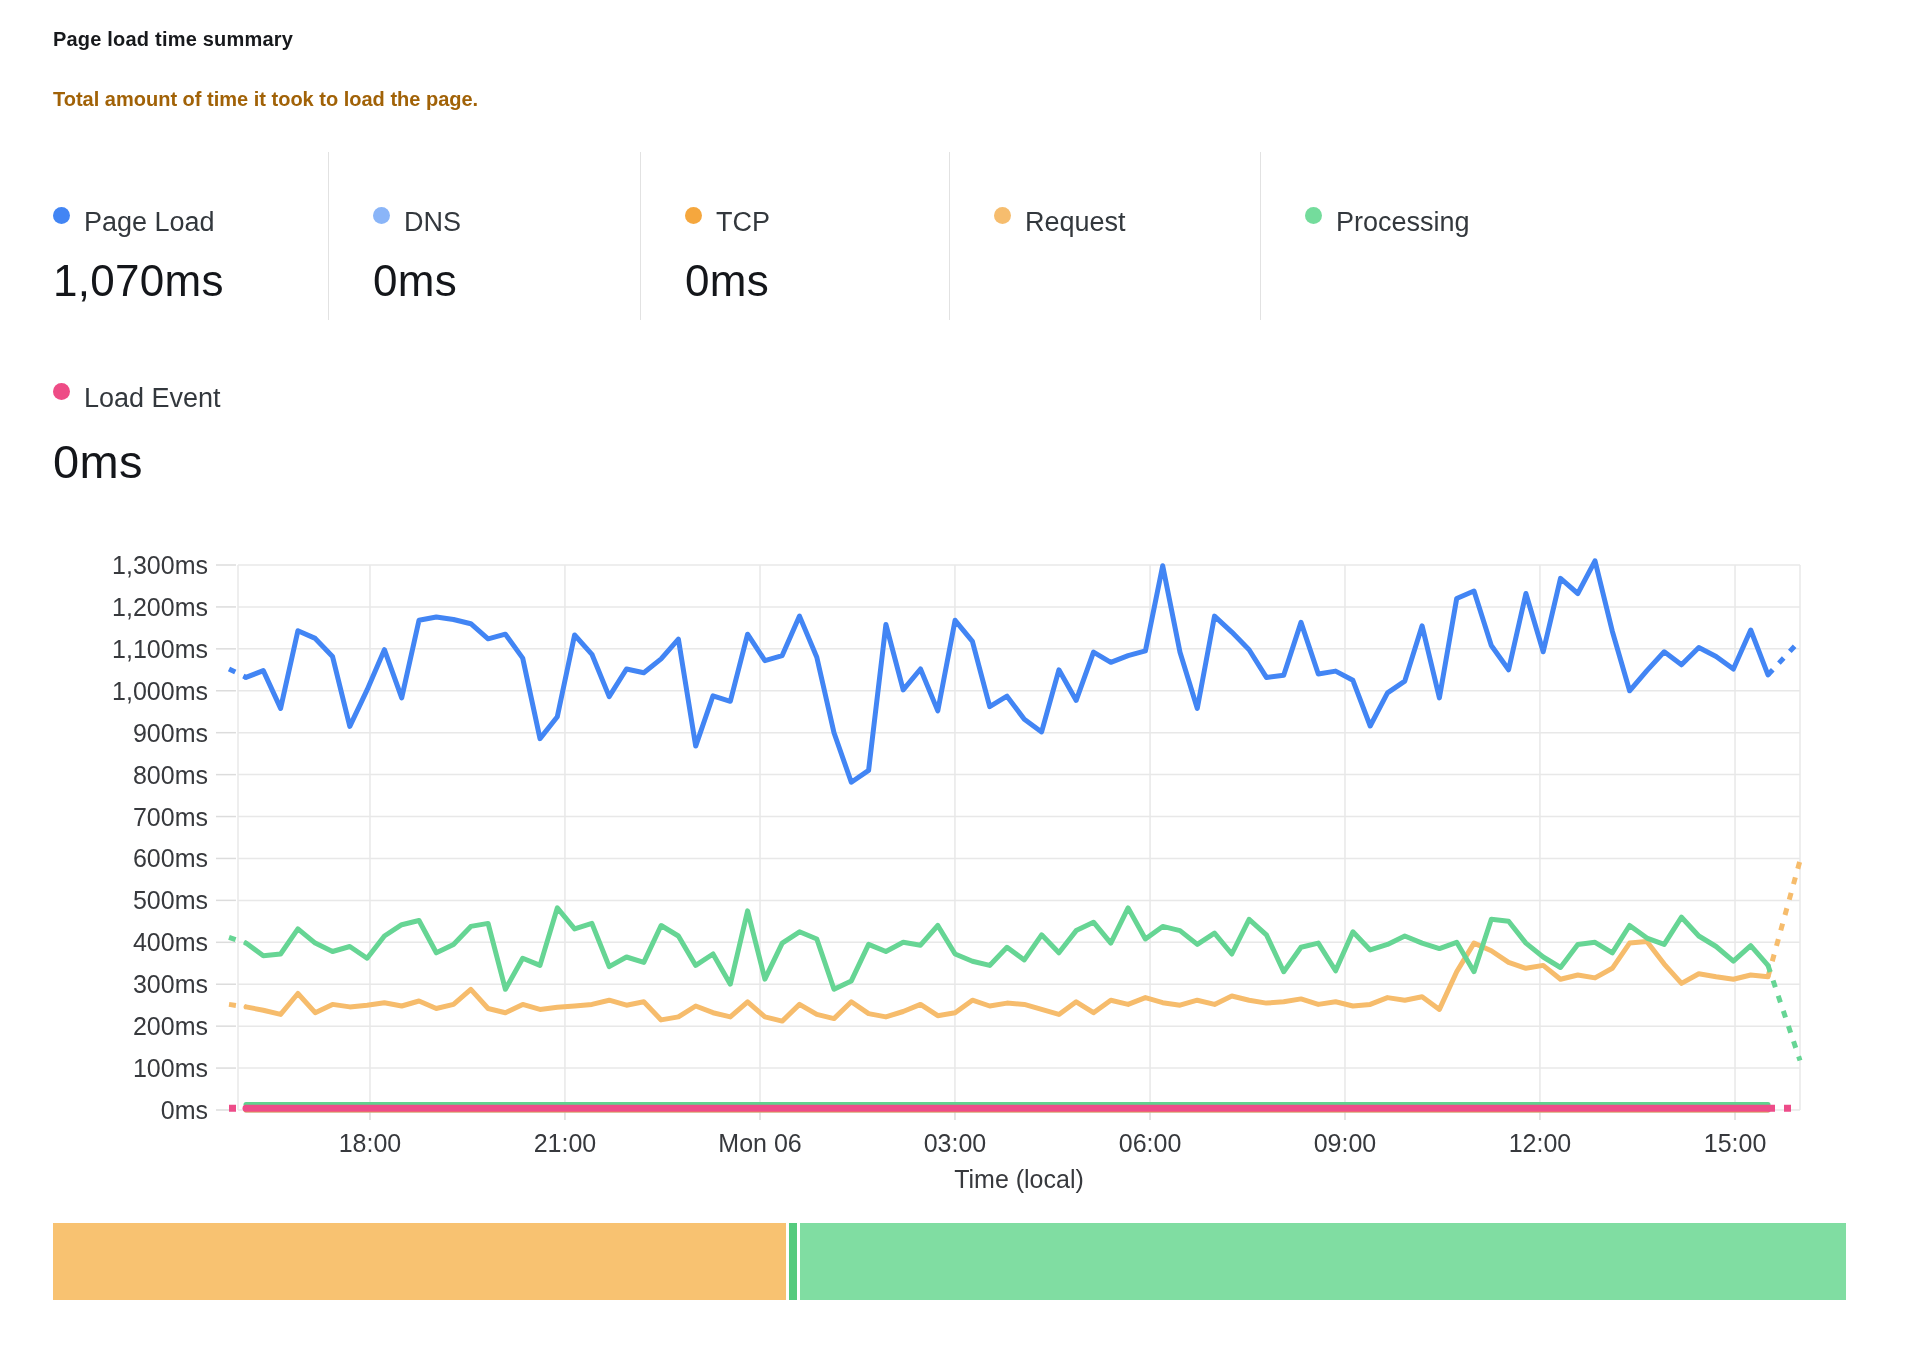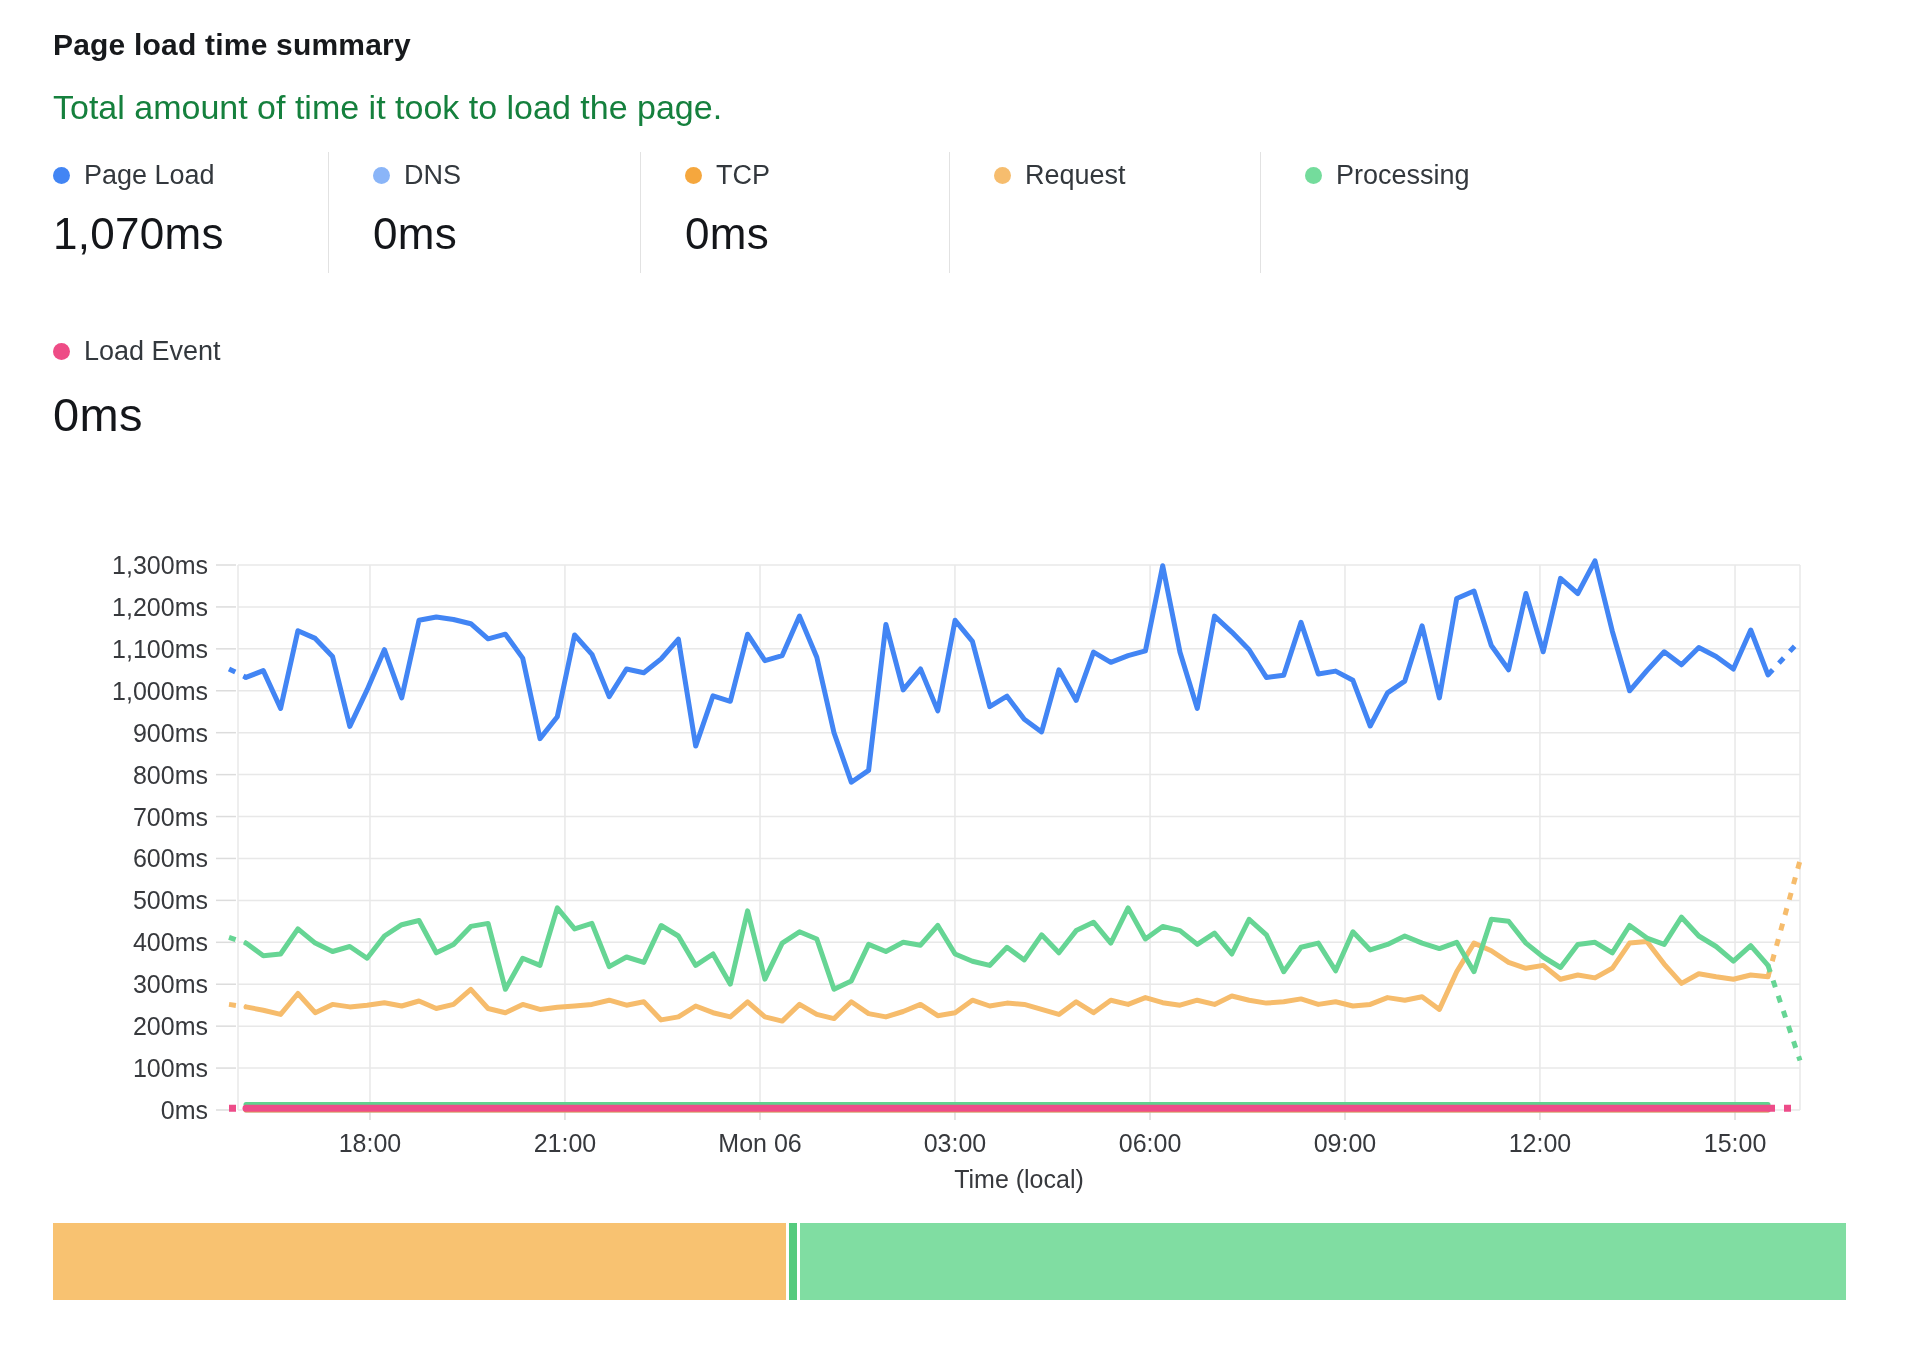--- a/index.html
+++ b/index.html
@@ -3,38 +3,38 @@
 <meta charset="utf-8">
 <style>
   html,body{margin:0;padding:0;}
   body{
     width:1910px;height:1352px;position:relative;background:#ffffff;
     font-family:"Liberation Sans","DejaVu Sans",sans-serif;
     -webkit-font-smoothing:antialiased;overflow:hidden;
   }
   .page-title{
     position:absolute;left:53px;top:28px;
-    font-size:30px;font-weight:700;color:#17191c;letter-spacing:.2px;
+    font-size:20px;font-weight:700;color:#17191c;letter-spacing:.2px;
   }
   .page-subtitle{
     position:absolute;left:53px;top:88px;
-    font-size:34px;font-weight:400;color:#15803d;
+    font-size:20px;font-weight:700;color:#a16207;
   }
   .stats-row{
     position:absolute;left:0;top:152px;width:1910px;display:flex;align-items:stretch;
   }
   .stats-row2{
     position:absolute;left:0;top:328px;width:1760px;display:flex;
   }
   .stat{
     box-sizing:border-box;padding:8px 0 14px 39px;
   }
   .stat.first{padding-left:53px;}
   .stat.divided{border-left:1px solid #e2e2e2;padding-left:44px;}
-  .stat-head{display:flex;align-items:center;gap:14px;}
+  .stat-head{display:flex;align-items:flex-start;gap:14px;margin-top:47px;}
   .dot{width:17px;height:17px;border-radius:50%;flex:0 0 auto;}
   .stat-label{font-size:27px;color:#33383d;}
   .stat-value{margin-top:18px;font-size:44px;font-weight:400;color:#14161a;letter-spacing:.3px;}
   .stats-row2 .stat-value{font-size:47px;margin-top:20px;}
   #chart-svg{position:absolute;left:0;top:0;}
   #footer-bar{
     position:absolute;left:53px;top:1223px;width:1799px;height:77px;
     display:flex;gap:3px;
   }
   #footer-bar .seg{height:100%;}

